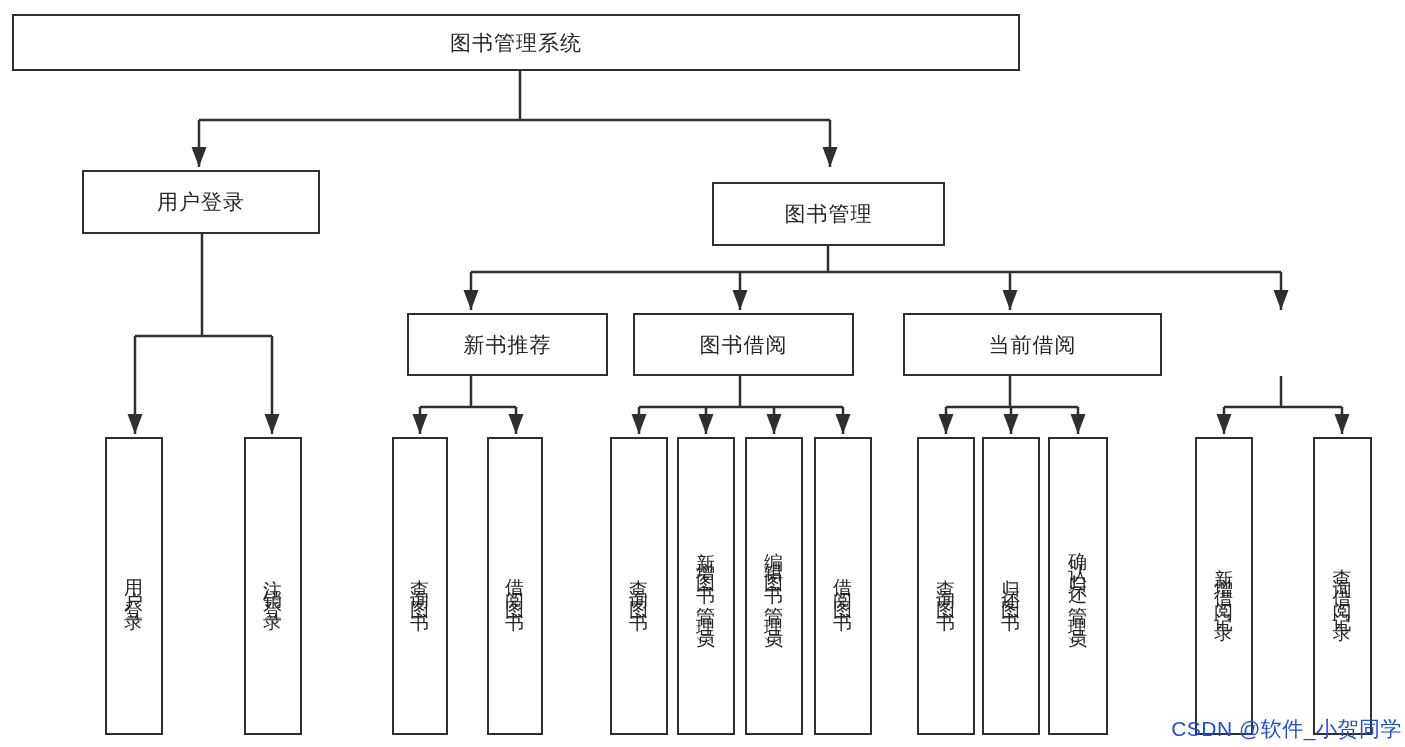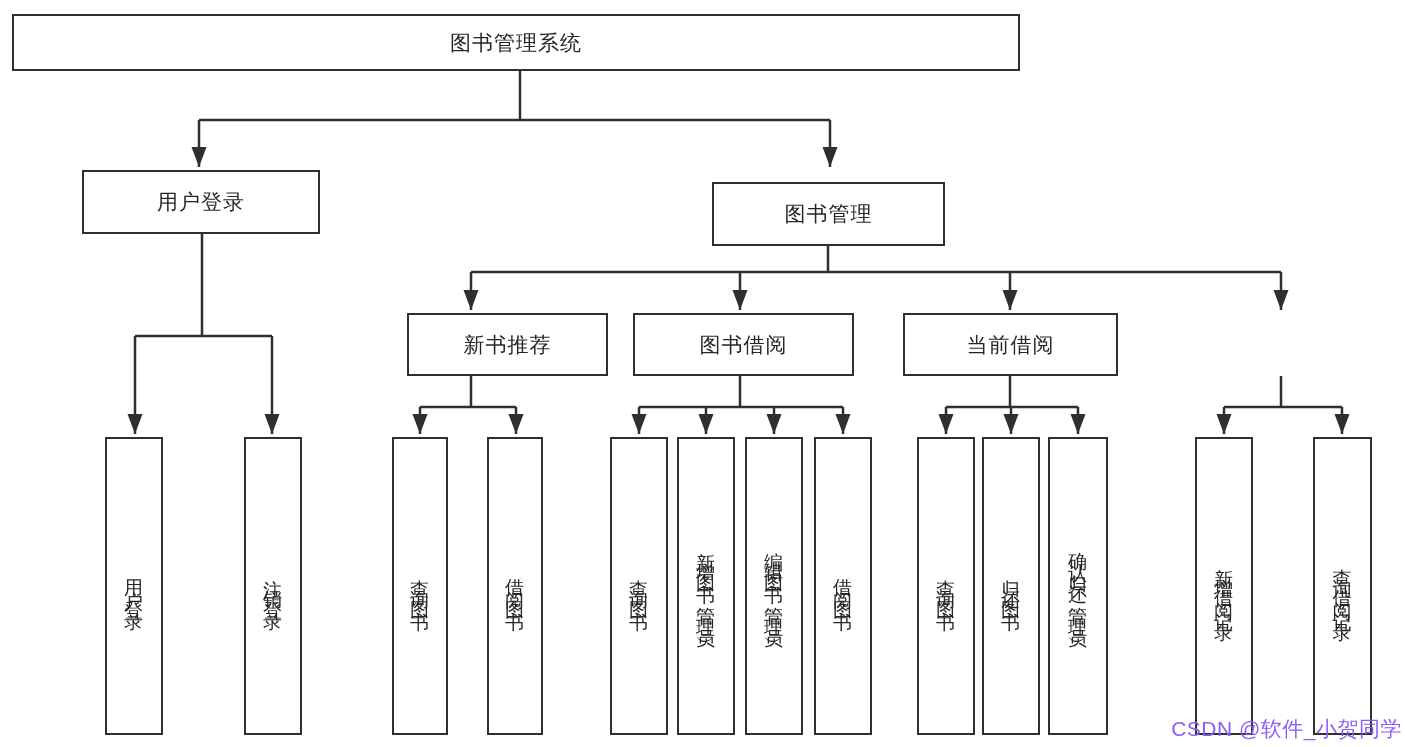--- a/index.html
+++ b/index.html
@@ -35,21 +35,21 @@
     font-size: 19px;
     letter-spacing: 11px;
     line-height: 1;
     white-space: nowrap;
   }
   .watermark {
     position: absolute;
     right: 3px;
     bottom: 4px;
     font-size: 21px;
-    color: #8b5cf6;
+    color: #1d4ed8;
     letter-spacing: 0.5px;
     z-index: 5;
   }
 </style>
 </head>
 <body>
 
 <div id="canvas">
 
   <svg id="connectors" viewBox="0 0 1405 747" xmlns="http://www.w3.org/2000/svg">
@@ -90,21 +90,21 @@
     </g>
   </svg>
 
   <div class="node root-node" style="left:12px; top:14px; width:1008px; height:57px;">图书管理系统</div>
 
   <div class="node h-node" style="left:82px; top:170px; width:238px; height:64px;">用户登录</div>
   <div class="node h-node" style="left:712px; top:170px; width:233px; height:64px;margin-top:12px;">图书管理</div>
 
   <div class="node h-node" style="left:363px; top:313px; width:201px; height:63px;margin-left:44px;">新书推荐</div>
   <div class="node h-node" style="left:633px; top:313px; width:221px; height:63px;">图书借阅</div>
-  <div class="node h-node" style="left:903px; top:313px; width:215px; height:63px;text-align:right;">当前借阅</div>
+  <div class="node h-node" style="left:903px; top:313px; width:259px; height:63px;text-align:right;">当前借阅</div>
 
   <div class="node v-node" style="left:105px; top:437px; width:58px; height:298px;">
     <span>用户登录</span>
   </div>
   <div class="node v-node" style="left:244px; top:437px; width:58px; height:298px;">
     <span>注销登录</span>
   </div>
 
   <div class="node v-node" style="left:392px; top:437px; width:56px; height:298px;">
     <span>查询图书</span>

